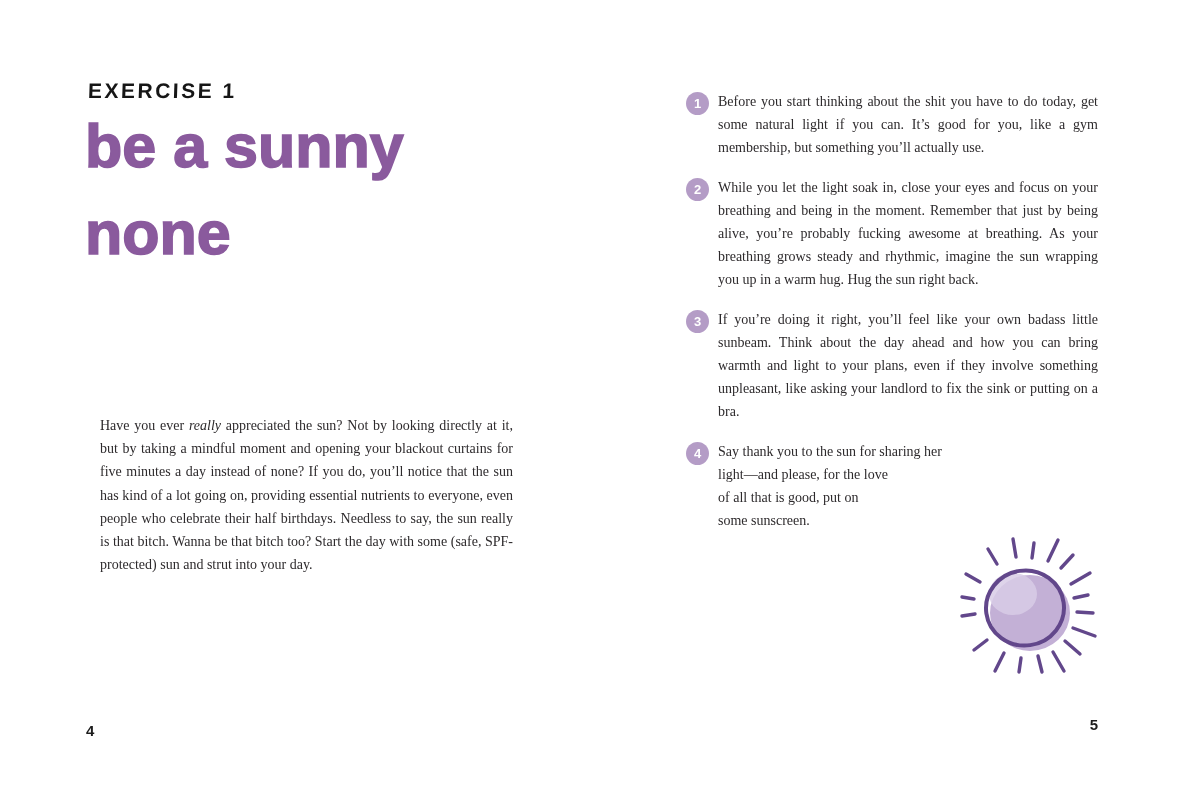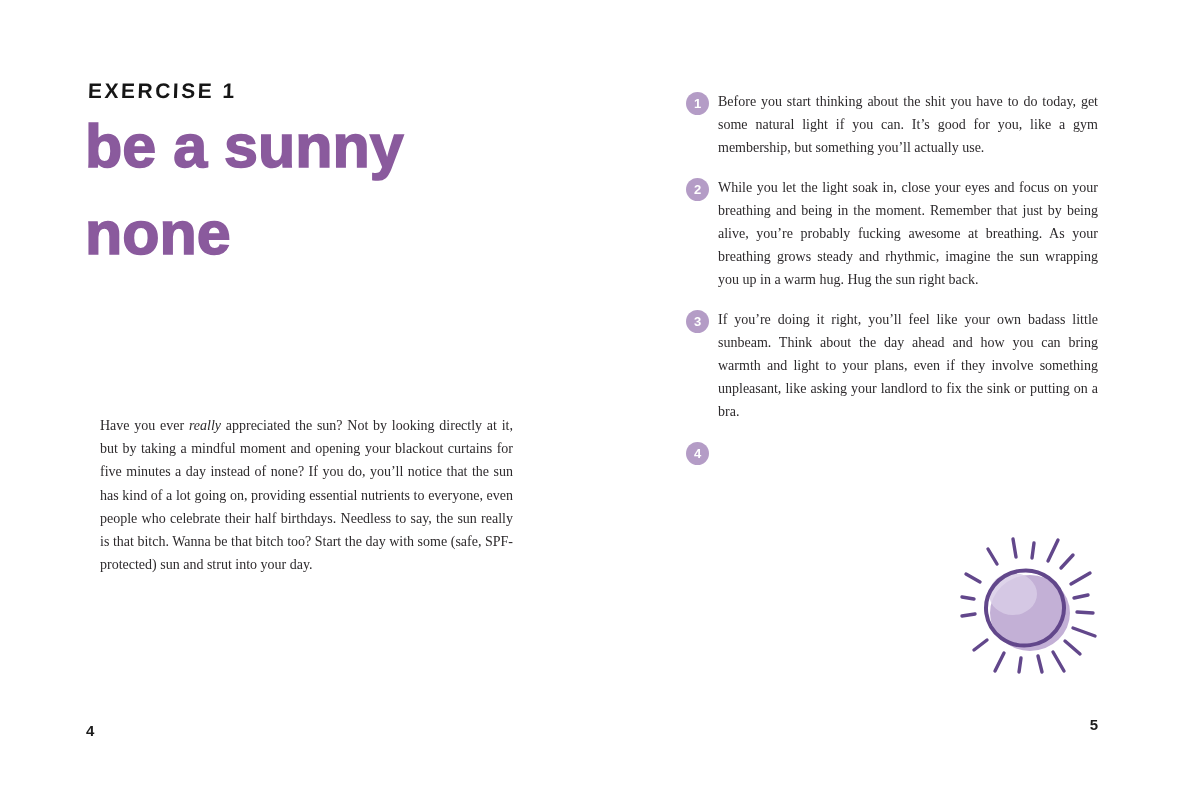--- a/index.html
+++ b/index.html
@@ -151,20 +151,26 @@
       <div class="step-badge">
           <span>3</span>
         </div>
       <p class="step-text">If you’re doing it right, you’ll feel like your own badass little sunbeam. Think about the day ahead and how you can bring warmth and light to your plans, even if they involve something unpleasant, like asking your landlord to fix the sink or putting on a bra.</p>
     </div>
 
     <div class="step">
       <div class="step-badge">
           <span>4</span>
         </div>
+      <p class="step-text ragged">
+        <span class="line">Say thank you to the sun for sharing her</span>
+        <span class="line">light—and please, for the love</span>
+        <span class="line">of all that is good, put on</span>
+        <span class="line">some sunscreen.</span>
+      </p>
     </div>
 
   </div>
 
   <div class="sun-wrap">
     <svg width="160" height="160" viewBox="0 0 160 160">
 
       <ellipse cx="85" cy="83" rx="40" ry="38" fill="var(--sun_fill, #c3b0d6)"></ellipse>
 
       <ellipse cx="68" cy="64" rx="24" ry="21" fill="var(--sun_highlight, #d8cce6)" opacity="0.85"></ellipse>

